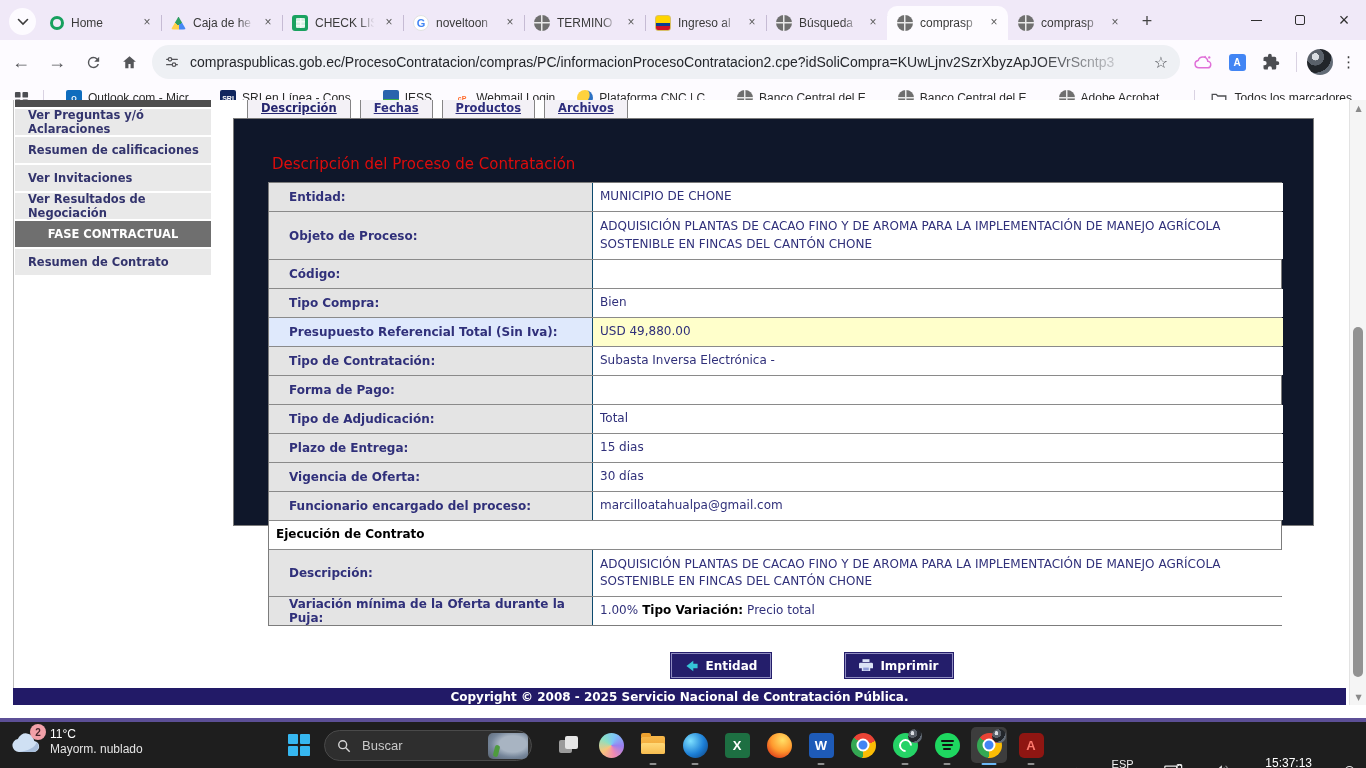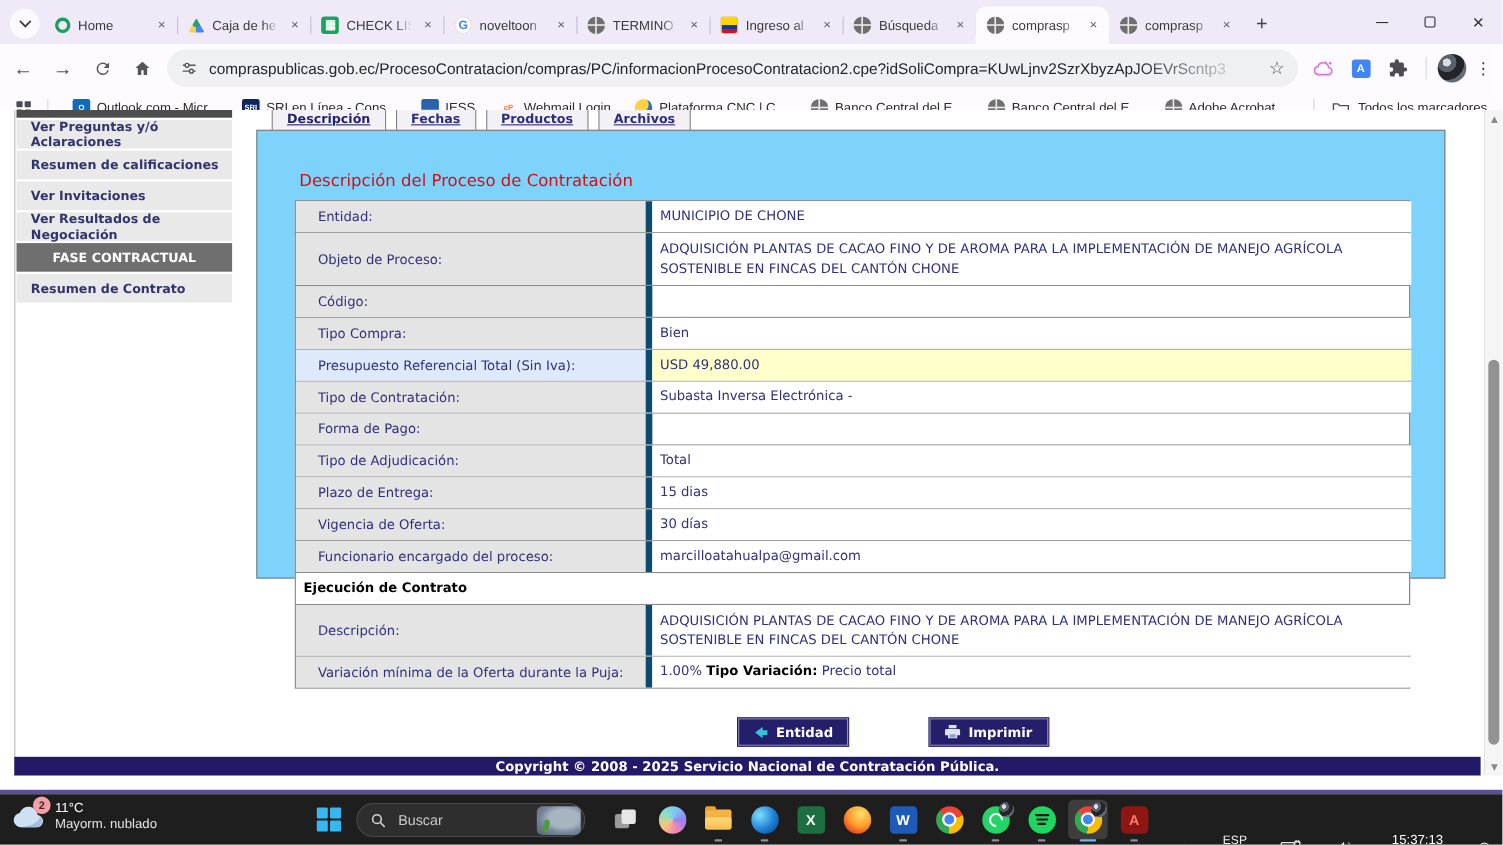--- a/index.html
+++ b/index.html
@@ -74,27 +74,27 @@
   .sidebar { position:absolute; left:15px; top:0; width:196px; }
   .sb-sliver { height:7px; background:#4d4d4d; margin-bottom:2px; }
   .sb-item { height:26px; background:#e9e9e9; color:#33346d; font-size:11.5px; font-weight:700; display:flex; align-items:center; padding-left:13px; margin-bottom:2px; }
   .sb-header { height:26px; background:#6f6f6f; color:#fff; font-size:11.5px; font-weight:700; display:flex; align-items:center; justify-content:center; margin-bottom:2px; }
 
   
   .content { position:absolute; left:233px; top:0; width:1081px; }
   .ctabs { height:19px; overflow:hidden; display:flex; align-items:flex-end; padding-left:14px; gap:9px; }
   .ctab { height:25px; background:#f3f1f6; border:1px solid #868686; border-bottom:none; padding:6px 13px 0; font-size:11.5px; font-weight:700; color:#2d2d7d; text-decoration:underline; white-space:nowrap; }
   .ctab.active { color:#24246e; }
-  .panel { margin-top:-1px; width:1081px; height:408px; background:#7dd3fc; border:1px solid #7c7c7c; position:relative; }
+  .panel { margin-top:-1px; width:1081px; height:408px; background:#0f172a; border:1px solid #7c7c7c; position:relative; }
   .heading { margin:36px 0 0 38px; color:#dd0c0c; font-size:15px; }
   .dtable { margin:9px 0 0 34px; width:1014px; border:1px solid #7c7c7c; background:#fff; }
   .trow { display:grid; grid-template-columns:324px 690px; border-bottom:1px solid #8a8a8a; }
   .trow:last-child { border-bottom:none; }
   .r29 { height:29px; } .r48 { height:48px; } .r47 { height:47px; } .r28 { height:28px; }
-  .tl { background:#e4e4e4; border-right:6px solid #0c4a6e; display:flex; align-items:center; padding-left:20px; font-size:12px; color:#30307a; }
+  .tl { background:#e4e4e4; border-right:1px solid #0c4a6e; display:flex; align-items:center; padding-left:20px; font-size:12px; color:#30307a;font-weight:bold; }
   .tv { background:#fff; display:flex; align-items:center; padding:2px 10px 2px 7px; font-size:12px; color:#30307a; line-height:1.45; }
   .trow.hl .tl { background:#dfe9fc; }
   .trow.hl .tv { background:#ffffcb; }
   .tv.bold-black { color:#000; font-weight:700; }
   .tv b { color:#000; margin:0 4px; }
   .tv .vp { color:#30307a; }
 
   .btnrow { position:absolute; left:233px; top:553px; width:1081px; display:flex; justify-content:center; gap:74px; transform:translateX(38px); }
   .navybtn { background:#241e6b; border:1px solid #8f8cc0; outline:1px solid #241e6b; color:#fff; font-family:"DejaVu Sans",sans-serif; font-size:12px; font-weight:700; height:25px; display:flex; align-items:center; gap:7px; padding:0 13px; }
 

